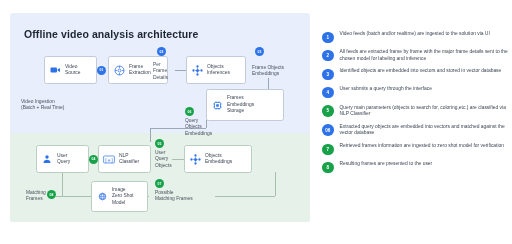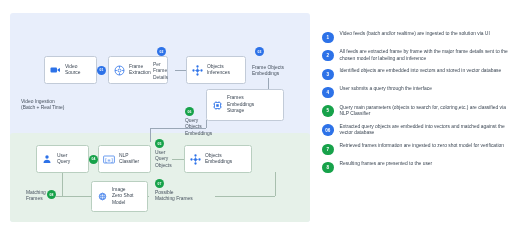--- a/index.html
+++ b/index.html
@@ -48,20 +48,21 @@
 </style>
 </head>
 <body>
 
 <div id="root">
 
   <div class="panel-blue"></div>
   <div class="panel-green"></div>
   <div class="panel-right"></div>
 
+  <div class="title">Offline video analysis architecture</div>
 
   <div class="ln h" style="left:96px;  top:70px; width:9px;"></div>
   <div class="ln h" style="left:139px; top:70px; width:14px;"></div>
   <div class="ln h" style="left:175px; top:70px; width:12px;"></div>
   <div class="ln h" style="left:227px; top:70px; width:14px;"></div>
   <div class="ln v" style="left:268px; top:78px; height:14px;"></div>
   <div class="ln h" style="left:150px; top:128px; width:56px;"></div>
   <div class="ln v" style="left:150px; top:128px; height:14px;"></div>
   <div class="ln v" style="left:206px; top:120px; height:8px;"></div>
 

